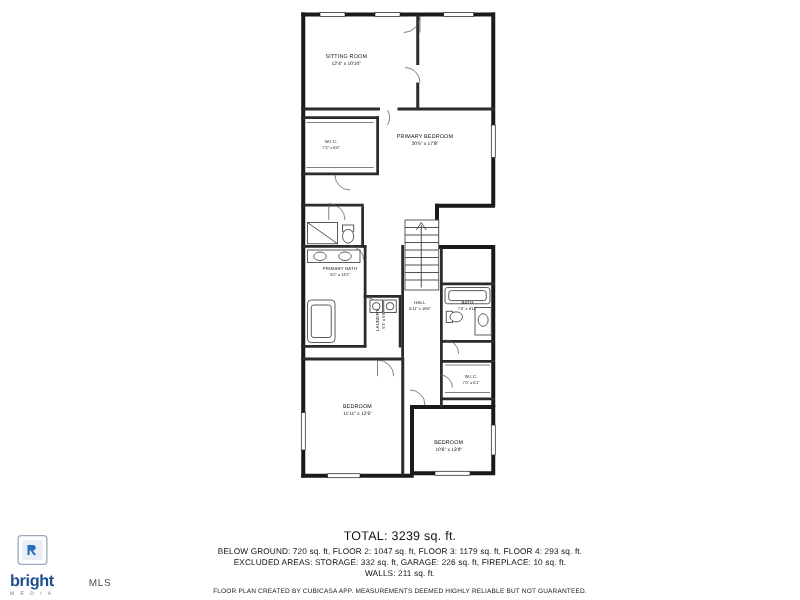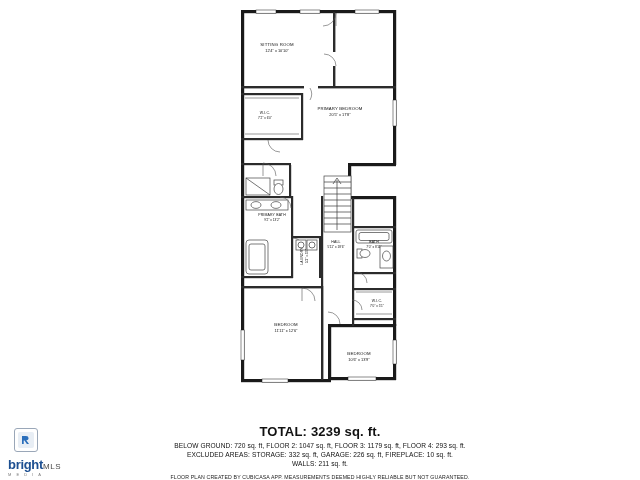--- a/index.html
+++ b/index.html
@@ -42,22 +42,22 @@
   .rm-dim-sm { font-size: 3.2px; }
   .footer {
     position: absolute;
     left: 0;
     top: 424px;
     width: 640px;
     text-align: center;
     color: #111;
   }
   .ftotal {
-    font-size: 13px;
-    font-weight: bold;
+    font-size: 10px;
+    font-weight: normal;
     letter-spacing: 0.2px;
     margin-bottom: 2px;
   }
   .fline {
     font-size: 6.6px;
     line-height: 9px;
     letter-spacing: 0.1px;
   }
   .fcredit {
     margin-top: 6px;
@@ -91,20 +91,21 @@
     font-weight: bold;
     color: #1d4f91;
     letter-spacing: -0.3px;
     line-height: 13px;
   }
   .brand-text .mls {
     font-size: 8px;
     font-weight: normal;
     color: #4a4a4a;
     letter-spacing: 0.5px;
+    margin-left: 28px;
   }
   .brand-sub {
     font-size: 4px;
     color: #7a7a7a;
     letter-spacing: 2px;
     margin-top: -1px;
   }
 </style>
 </head>
 <body>

